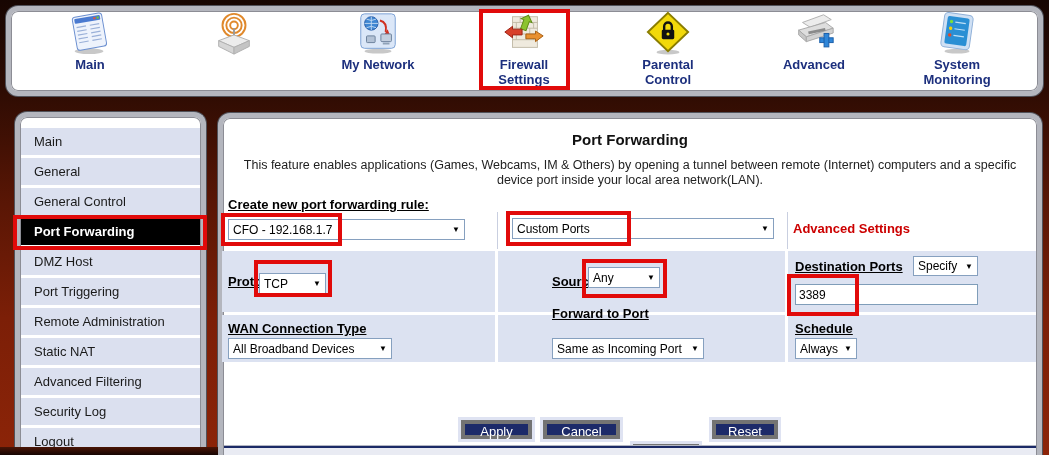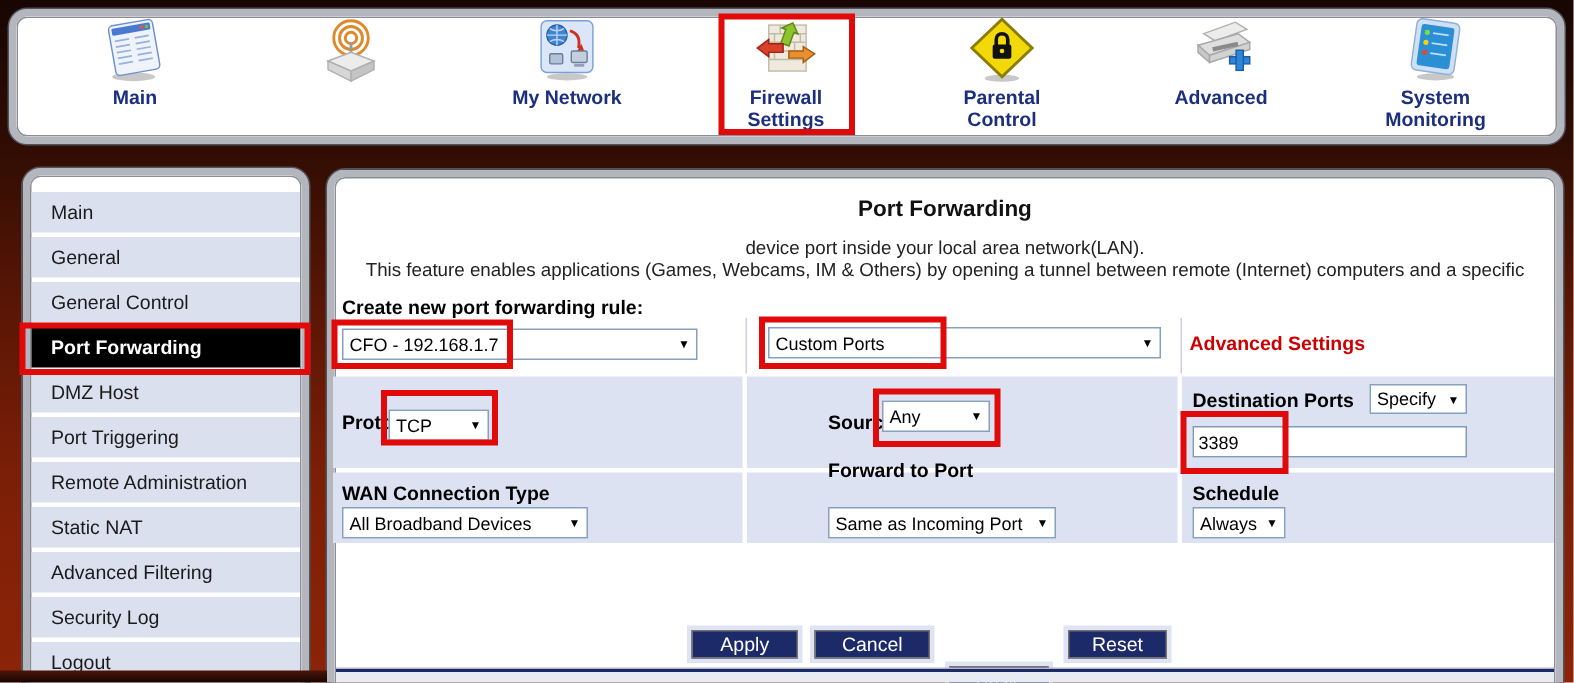--- a/index.html
+++ b/index.html
@@ -20,33 +20,33 @@
   
   .side-item{position:absolute;left:21px;width:179px;height:27px;line-height:27px;
     background:#dbe0ef;color:#1a1a1a;font-size:13px;padding-left:13px;box-sizing:border-box;cursor:pointer;}
   .side-item.selected{background:#000;color:#fff;font-weight:bold;}
   
   .ptitle{position:absolute;left:224px;top:131px;width:812px;text-align:center;
     font-size:15px;font-weight:bold;color:#111;}
   .pdesc{position:absolute;left:224px;top:158px;width:812px;text-align:center;
     font-size:12.5px;color:#222;line-height:15px;}
   .pdesc span{display:block;white-space:nowrap;}
-  .flabel{position:absolute;font-size:13px;font-weight:bold;color:#000;white-space:nowrap;}
+  .flabel{position:absolute;font-size:13px;font-weight:bold;color:#000;white-space:nowrap;text-decoration:underline;}
   .cell{position:absolute;background:#dce2f1;}
   .vline{position:absolute;width:1px;background:#c9cfe0;}
   .select{position:absolute;height:21px;background:#fff;border:1px solid #86a0bf;
     display:flex;align-items:center;font-size:12px;color:#000;padding:0 4px;
     box-sizing:border-box;cursor:pointer;white-space:nowrap;}
   .select .arrow{margin-left:auto;font-size:8px;color:#000;padding-left:6px;}
   .tinput{position:absolute;height:21px;border:1px solid #7f9db9;background:#fff;
     font-family:"Liberation Sans",sans-serif;font-size:12px;color:#000;
     padding:0 3px;box-sizing:border-box;}
   .adv{position:absolute;font-size:13px;font-weight:bold;color:#cc0000;white-space:nowrap;}
   .btn-frame{position:absolute;top:417px;height:25px;background:#dfe3f2;padding:3px;box-sizing:border-box;}
-  .btn{width:100%;height:100%;background:#1c2a69;color:#fff;border:1px solid #737373;
+  .btn{width:100%;height:100%;background:#1c2a69;color:#fff;border:4px solid #737373;
     font-family:"Liberation Sans",sans-serif;font-size:13px;cursor:pointer;padding:0;}
   .redbox{position:absolute;border:4px solid #e10a0a;z-index:50;pointer-events:none;box-sizing:border-box;}
   .hr-gray{position:absolute;left:224px;top:445px;width:812px;height:1px;background:#b3b6c2;}
   .hr-navy{position:absolute;left:224px;top:446px;width:812px;height:2px;background:#1b2a66;}
   .hr-light{position:absolute;left:224px;top:448px;width:812px;height:7px;background:#e9ebf3;}
   .bottom-dark{position:absolute;left:0;top:447px;width:218px;height:8px;
     background:linear-gradient(180deg,#4a1506,#160502);}
 </style>
 </head>
 <body>
@@ -204,22 +204,22 @@
 <div class="side-item" style="top:338px"><span>Static NAT</span></div>
 <div class="side-item" style="top:368px"><span>Advanced Filtering</span></div>
 <div class="side-item" style="top:398px"><span>Security Log</span></div>
 <div class="side-item" style="top:428px"><span>Logout</span></div>
 
 <div class="panel" style="left:218px;top:113px;width:824px;height:342px;border-bottom:none;border-radius:12px 12px 0 0;"></div>
 
 <div class="ptitle">Port Forwarding</div>
 
 <div class="pdesc">
+  <span>This feature enables applications (Games, Webcams, IM &amp; Others) by opening a tunnel between remote (Internet) computers and a specific</span>
   <span>device port inside your local area network(LAN).</span>
-  <span>This feature enables applications (Games, Webcams, IM &amp; Others) by opening a tunnel between remote (Internet) computers and a specific</span>
 </div>
 
 <div class="flabel" style="left:228px;top:197px;">Create new port forwarding rule:</div>
 
 <div class="vline" style="left:497px;top:212px;height:37px;"></div>
 <div class="vline" style="left:787px;top:212px;height:37px;"></div>
 
 <div class="select" style="left:228px;top:219px;width:237px;">
   <span>CFO - 192.168.1.7</span>
   <span class="arrow">▼</span>

